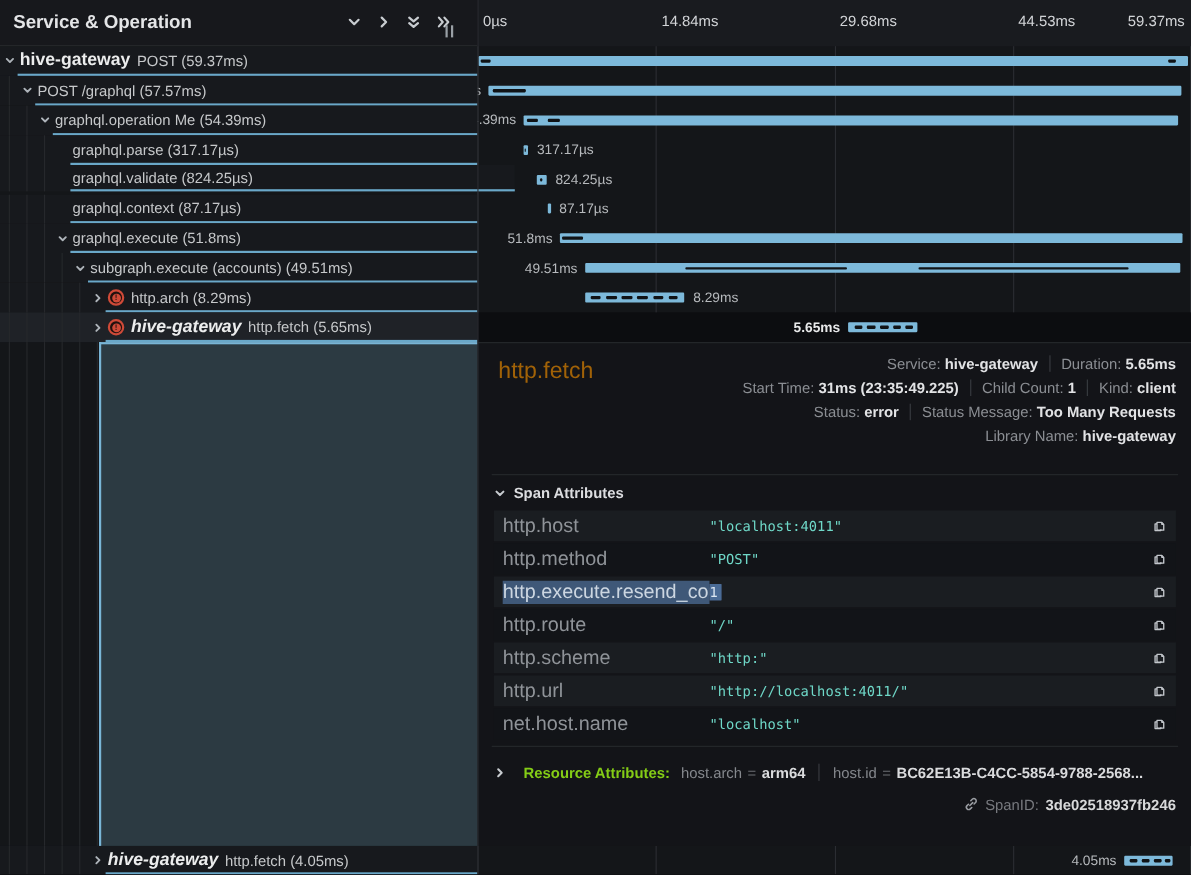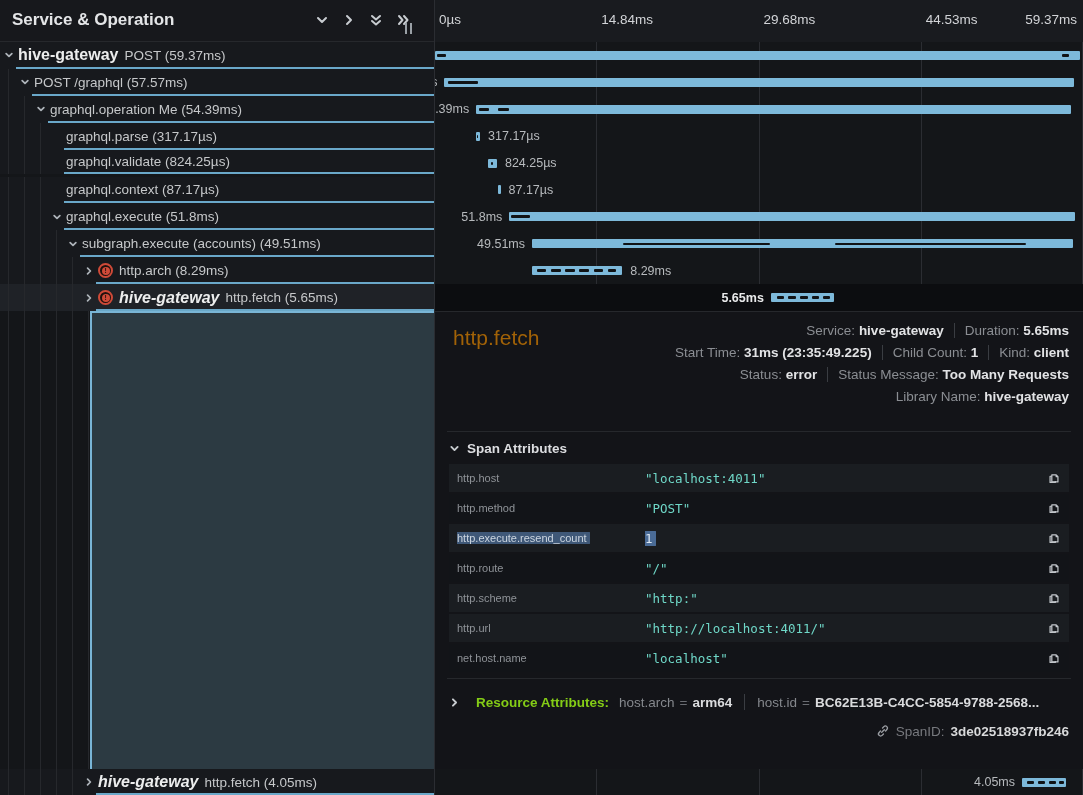--- a/index.html
+++ b/index.html
@@ -52,21 +52,21 @@
   .meta{position:absolute;right:0;top:8px;text-align:right;font-size:13.5px;line-height:22px;}
   .meta .mline{white-space:nowrap;}
   .meta .mk{color:#8b8e93;}
   .meta .mv{color:#e2e3e5;font-weight:700;}
   .meta .msep{display:inline-block;width:1px;height:15px;background:#3a3d42;margin:0 10px;vertical-align:-3px;}
   .hr{height:1px;background:#26282c;margin:0 -2px;}
   .sect-head{display:flex;align-items:center;gap:7px;height:32px;font-size:13.5px;font-weight:700;color:#dcdde0;cursor:pointer;}
   .attr-table{display:flex;flex-direction:column;gap:2px;}
   .attr-row{display:flex;align-items:center;height:28px;padding:0 8px;background:#121418;}
   .attr-row.alt{background:#1a1d21;}
-  .attr-key{flex:0 0 188px;font-size:11px;color:#8f9398;white-space:nowrap;overflow:hidden;}
+  .attr-key{flex:0 0 188px;font-size:18px;color:#8f9398;white-space:nowrap;overflow:hidden;}
   .attr-key.selhl{color:#ccd6e1;}
   .attr-key.selhl span{background:#3f5878;border-radius:2px;padding:1px 3px;margin-left:-3px;}
   .attr-val{flex:1;font-family:"DejaVu Sans Mono",monospace;font-size:12.5px;white-space:nowrap;overflow:hidden;}
   .attr-val.string{color:#6fd8c8;}
   .attr-val.number{color:#7d7ae8;}
   .attr-val.selhl span{background:#4a6b96;color:#dbe6f2;border-radius:2px;padding:1px 3px;margin-left:-3px;}
   .copy-btn{flex:0 0 auto;cursor:pointer;display:flex;margin-left:8px;}
   .res-row{display:flex;align-items:center;height:34px;margin-top:6px;font-size:13.5px;white-space:nowrap;overflow:hidden;}
   .res-title{font-weight:700;color:#84cc16;margin:0 10px 0 16px;}
   .res-key{color:#85888d;}
@@ -229,21 +229,21 @@
       </div>
       <div class="tree-row" style="top: 122.7px; height: 26.9px;">
         <div class="guide" style="left: 8px; top: 0px; height: 100%;"></div>
         <div class="guide" style="left: 24px; top: 0px; height: 100%;"></div>
         <div class="guide" style="left: 40px; top: 0px; height: 100%;"></div>
         <div class="content" style="padding-left: 66px;">
           <span class="lbl">graphql.parse (317.17µs)</span>
         </div>
         <div class="rowline" style="left: 64px;"></div>
       </div>
-      <div class="tree-row" style="top: 149.6px; height: 24px;">
+      <div class="tree-row" style="top: 149.6px; height: 24px; padding-left: 34px;">
         <div class="guide" style="left: 8px; top: 0px; height: 100%;"></div>
         <div class="guide" style="left: 24px; top: 0px; height: 100%;"></div>
         <div class="guide" style="left: 40px; top: 0px; height: 100%;"></div>
         <div class="content" style="padding-left: 66px;">
           <span class="lbl">graphql.validate (824.25µs)</span>
         </div>
         <div class="rowline" style="left: 64px;"></div>
       </div>
       <div class="tree-row" style="top: 176.5px; height: 26.9px;">
         <div class="guide" style="left: 8px; top: 0px; height: 100%;"></div>

